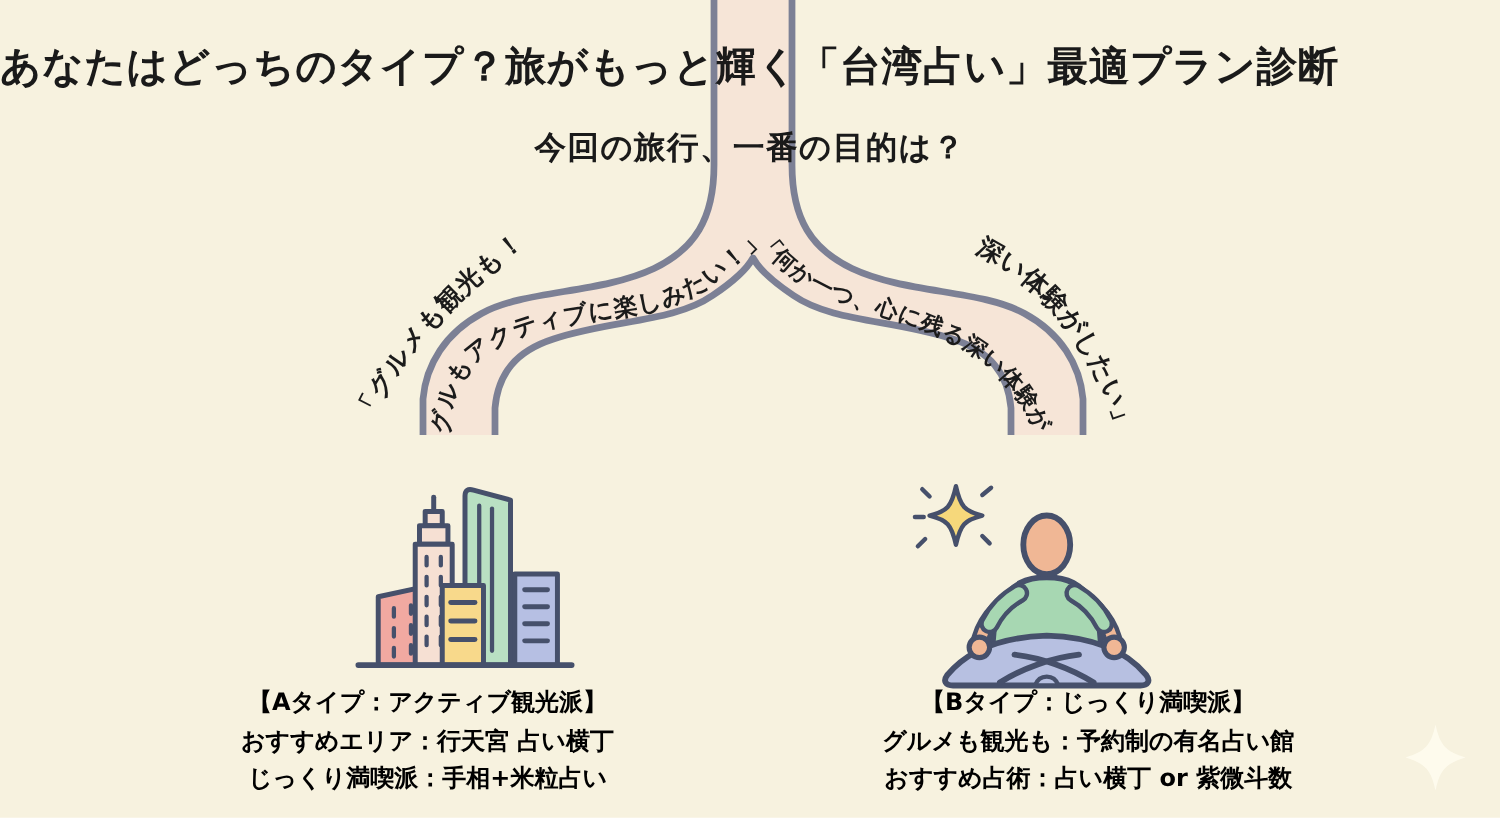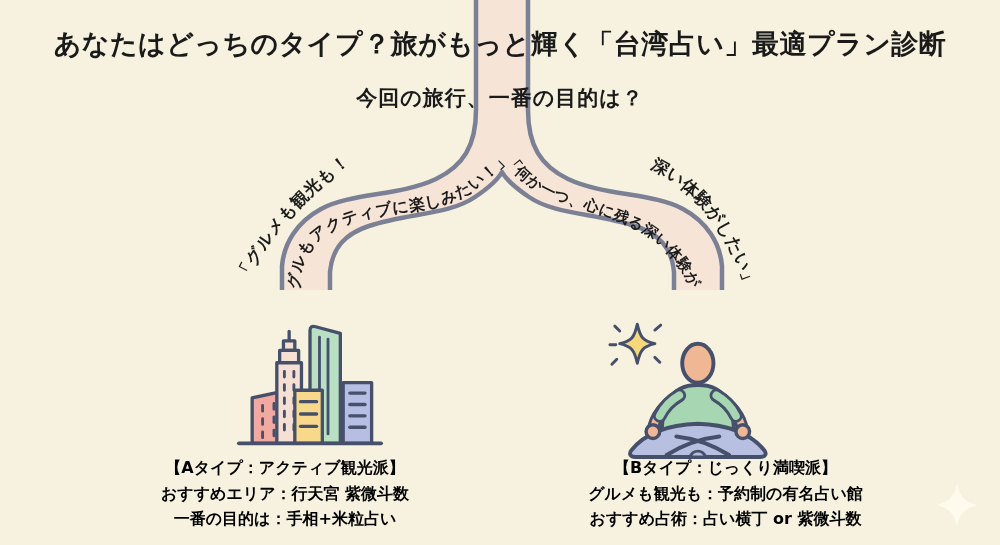--- a/index.html
+++ b/index.html
@@ -4,21 +4,21 @@
 <style>
   html,body{margin:0;padding:0;}
   .canvas{
     position:relative; width:1000px; height:545px; overflow:hidden;
     background:#f7f2df;
     font-family:"DejaVu Sans","Liberation Sans",sans-serif;
   }
   .tree{position:absolute; left:0; top:0; z-index:1;}
   .title{
     position:absolute; top:26px; left:0; width:1000px; margin:0;
-    text-align:center; font-size:27px; font-weight:700; color:#1a1a1a;
+    text-align:left; font-size:27px; font-weight:700; color:#1a1a1a;
     letter-spacing:0.5px; z-index:3;
   }
   .subtitle{
     position:absolute; top:84px; left:0; width:1000px;
     text-align:center; font-size:21px; font-weight:700; color:#1a1a1a;
     letter-spacing:1px; z-index:3;
   }
   .curve{font-weight:700; fill:#1b1b1b; letter-spacing:0.5px;}
   .icon{position:absolute; z-index:2;}
   .result{
@@ -136,22 +136,22 @@
       </g>
       <path fill="#b7c0e1" stroke-width="3" d="M84,140 C87,132 97,132 100,140 Z"></path>
       <circle cx="46" cy="114" r="7" fill="#f0b795" stroke-width="3.5"></circle>
       <circle cx="138" cy="114" r="7" fill="#f0b795" stroke-width="3.5"></circle>
       <ellipse cx="92" cy="44" rx="16" ry="20" fill="#f0b795" stroke-width="4"></ellipse>
     </g>
   </svg>
 
   <div class="result result-a">
     <div>【Aタイプ：アクティブ観光派】</div>
-    <div>おすすめエリア：行天宮 紫微斗数</div>
-    <div>一番の目的は：手相+米粒占い</div>
+    <div>おすすめエリア：行天宮 占い横丁</div>
+    <div>じっくり満喫派：手相+米粒占い</div>
   </div>
 
   <div class="result result-b">
     <div>【Bタイプ：じっくり満喫派】</div>
     <div>グルメも観光も：予約制の有名占い館</div>
     <div>おすすめ占術：占い横丁 or 紫微斗数</div>
   </div>
 
 </div>
 

